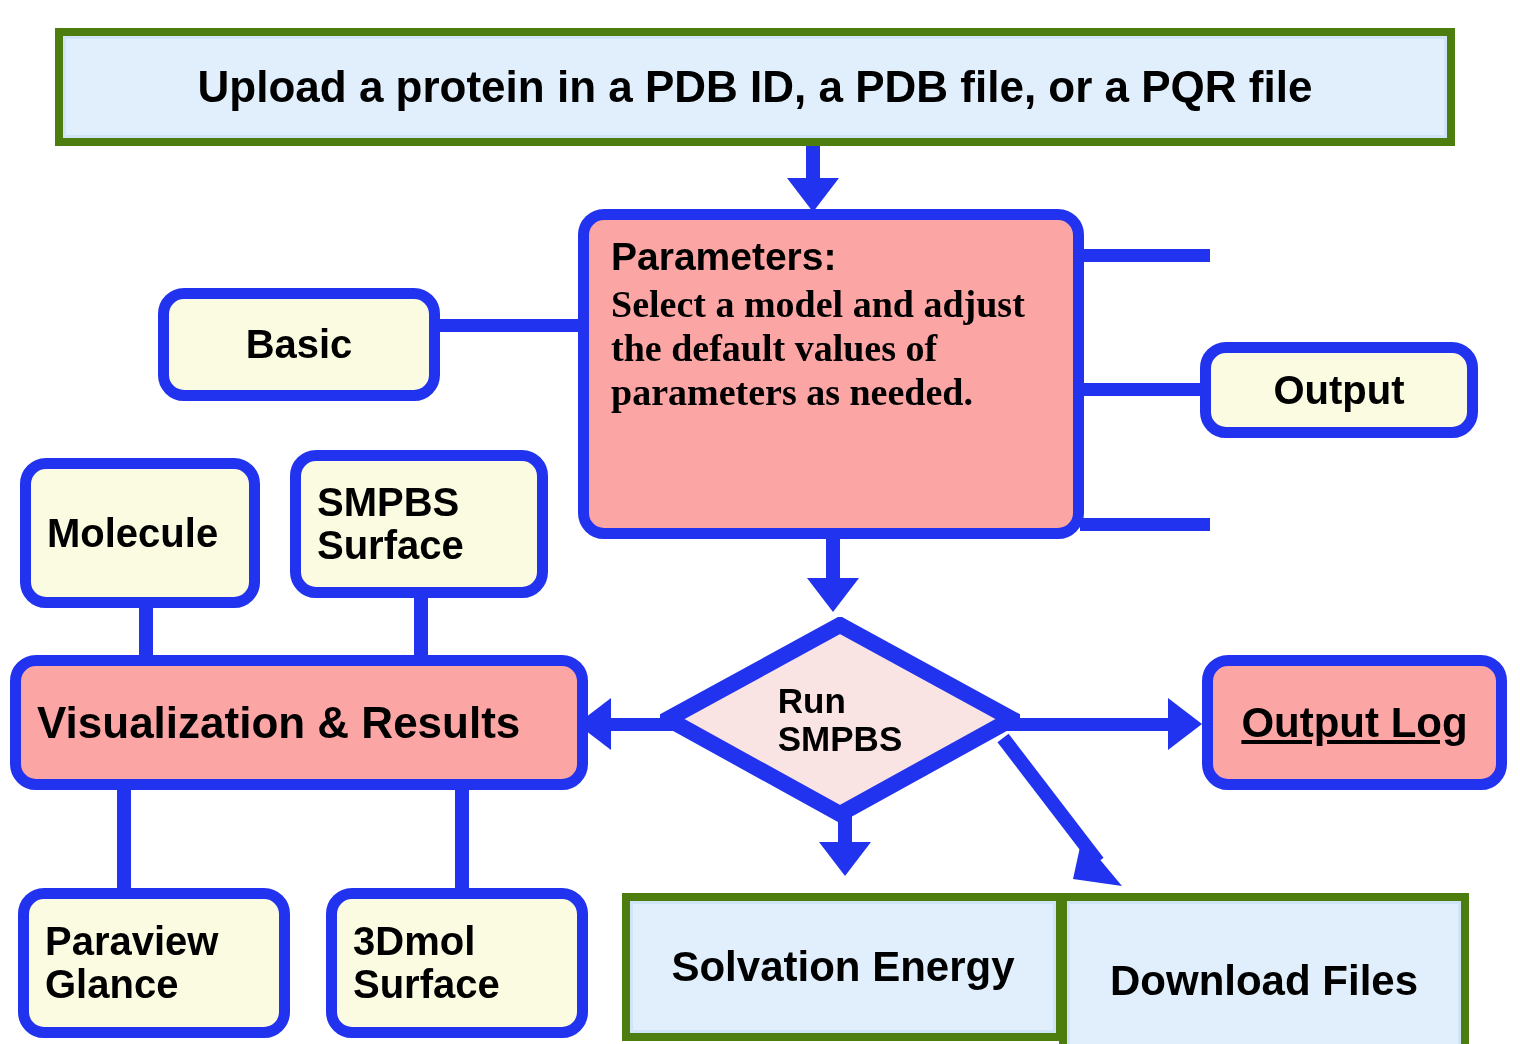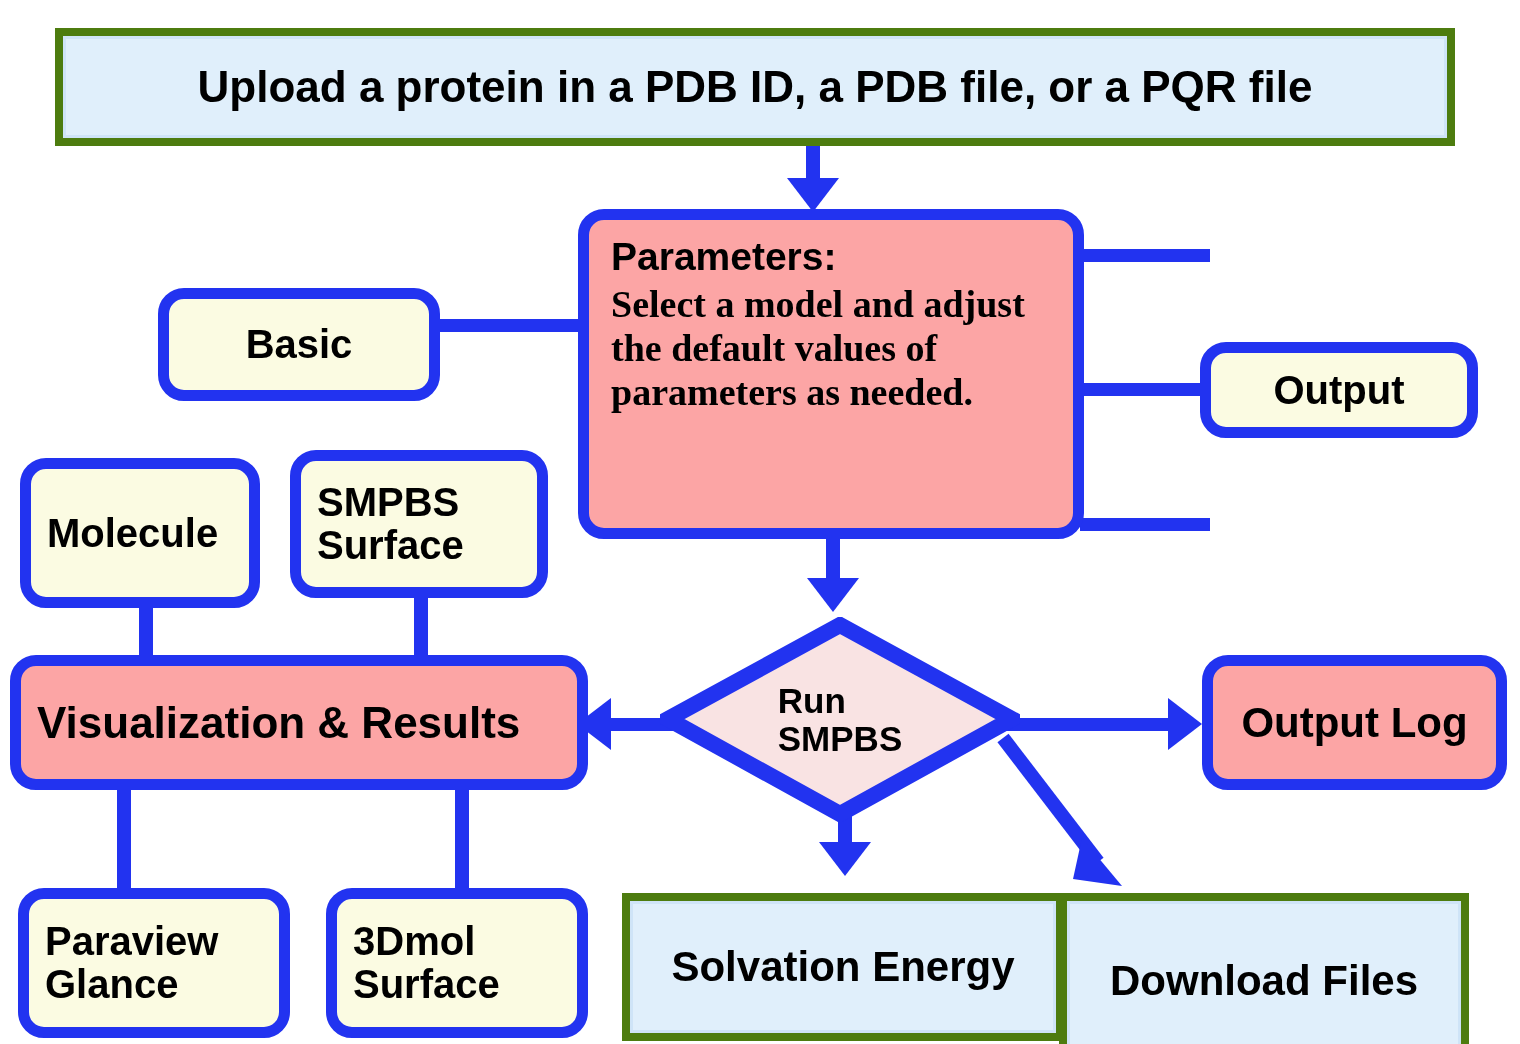--- a/index.html
+++ b/index.html
@@ -209,21 +209,21 @@
 
   <div class="diamond-wrap" style="left:660px; top:617px; width:360px; height:205px;">
     <svg width="360" height="205" viewBox="0 0 360 205">
       <polygon points="180,8 352,102 180,197 8,102" fill="#f9e3e3" stroke="#2233f0" stroke-width="16" stroke-linejoin="miter"></polygon>
     </svg>
     <div class="diamond-label two-line">Run
 SMPBS</div>
   </div>
 
   <div class="node rounded fill-green center" style="left:1202px; top:655px; width:305px; height:135px;">
-    <span class="lbl-xl" style="font-size:42px;">Output Log</span>
+    <span class="lbl-xl" style="font-size:42px;text-decoration:underline;">Output Log</span>
   </div>
 
   <div class="node rounded fill-cream left pad-l" style="left:18px; top:888px; width:272px; height:150px;">
     <span class="lbl-lg two-line">Paraview
 Glance</span>
   </div>
 
   <div class="node rounded fill-cream left pad-l" style="left:326px; top:888px; width:262px; height:150px;">
     <span class="lbl-lg two-line">3Dmol
 Surface</span>

